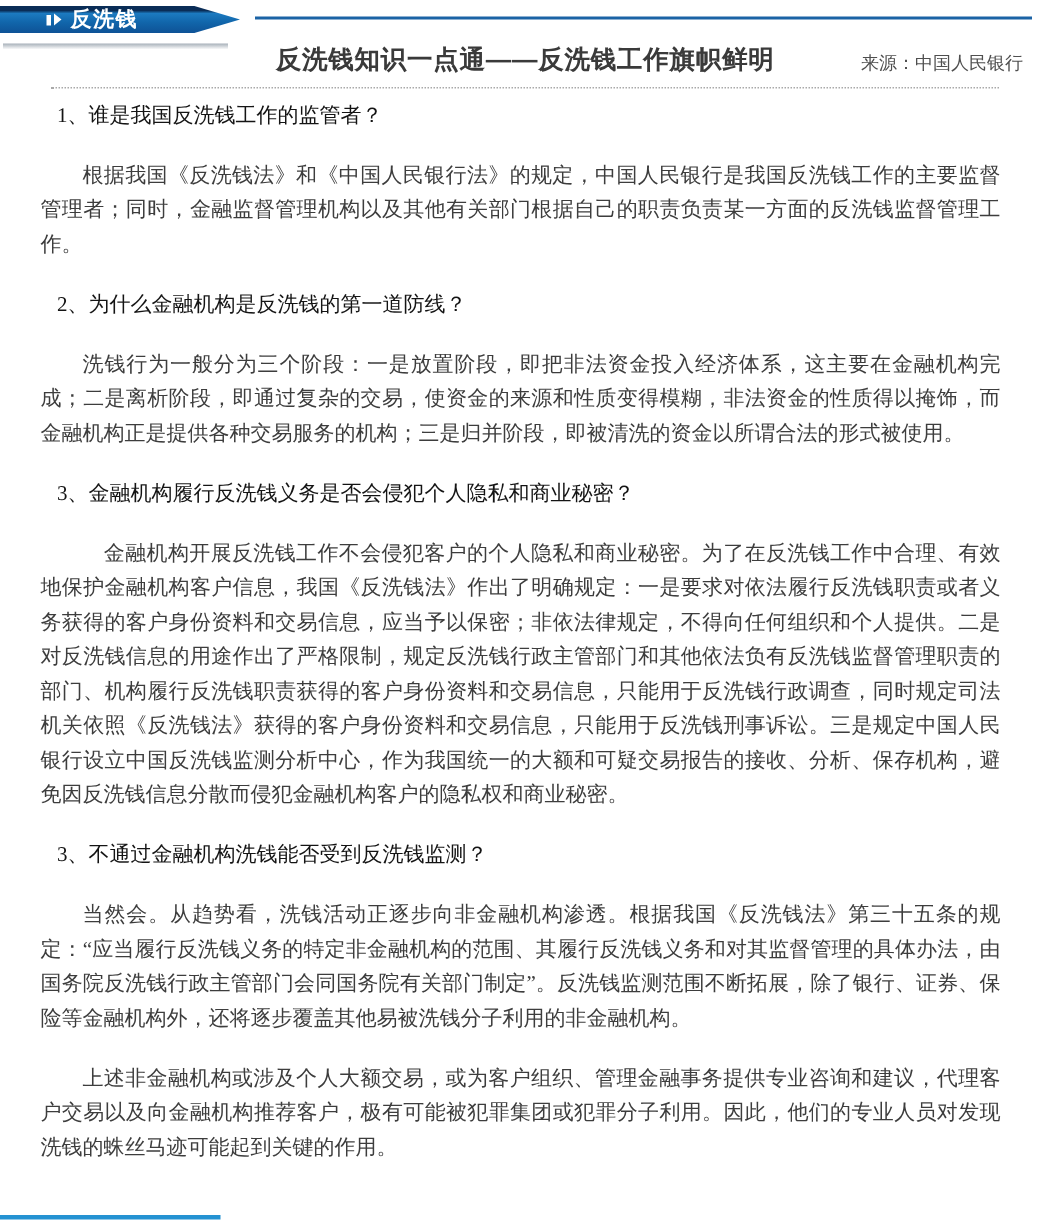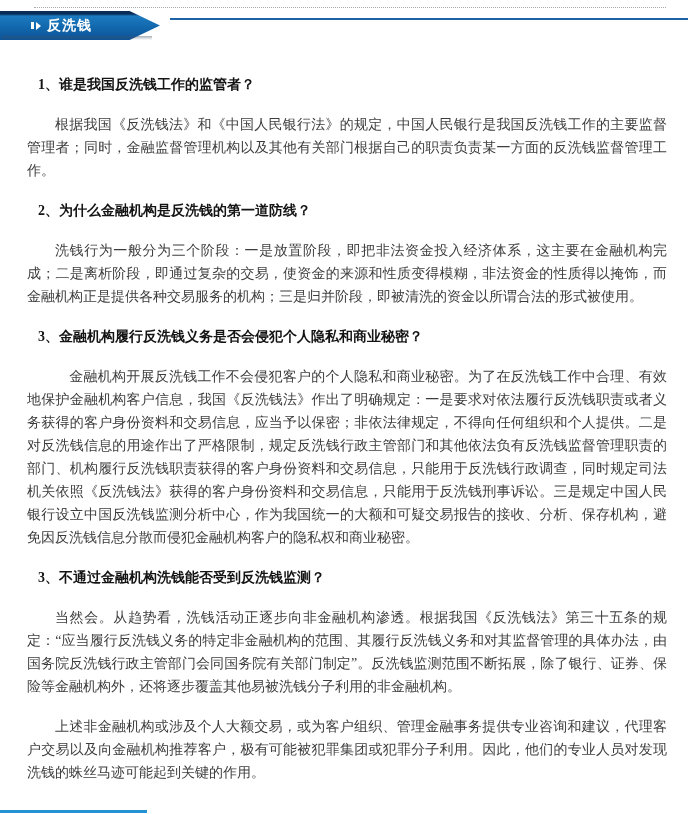--- a/index.html
+++ b/index.html
@@ -4,21 +4,21 @@
 <style>
   html,body{margin:0;padding:0;}
   body{
     width:700px;height:814px;overflow:hidden;background:#ffffff;
     font-family:"Liberation Serif","DejaVu Serif",serif;
     position:relative;
   }
   
   .header{position:relative;height:58px;}
   .ribbon{
-    position:absolute;top:4px;left:0;width:160px;height:29px;
+    position:absolute;top:4px;left:0;width:160px;height:18px;
     background:linear-gradient(180deg,#0a2d57 0,#0a2d57 3px,#1c7ac0 5px,#1166ab 60%,#0e5296 100%);
     clip-path:polygon(0 0,81% 0,100% 50%,81% 100%,0 100%);
     display:flex;align-items:center;padding-left:31px;box-sizing:border-box;
     color:#fff;font-family:"Liberation Sans","DejaVu Sans",sans-serif;
     font-size:14px;font-weight:bold;letter-spacing:1px;cursor:pointer;
   }
   .ribbon-shadow{
     position:absolute;top:29px;left:2px;width:150px;height:4px;
     background:linear-gradient(180deg,rgba(60,80,100,.45),rgba(60,80,100,0));
   }
@@ -37,21 +37,21 @@
     font-family:"Liberation Sans","DejaVu Sans",sans-serif;
   }
   .dotted{margin:7px 34px 0;border-top:1px dotted #a9a9a9;height:0;}
   
   .content{
     padding:5px 16px 0 10px;font-size:14px;line-height:23px;color:#3d3d3d;
     text-align:justify;
   }
   .content p{margin:17px;text-indent:2em;}
   .q-heading{
-    font-size:14px;line-height:23px;font-weight:bold;color:#141414;
+    font-size:14px;line-height:23px;font-weight:normal;color:#141414;
     margin:3px 0 1px;text-indent:2em;
   }
   ul.orgs{list-style:none;margin:1px 0;padding:0 0 0 30px;}
   ul.orgs li{position:relative;padding-left:12px;line-height:23px;margin:2px 0;}
   ul.orgs li::before{
     content:"";position:absolute;left:0;top:8px;width:6px;height:6px;
     border-radius:50%;background:#4d4d4d;
   }
   
   .bottom-bar{position:absolute;left:0;bottom:1px;width:147px;height:3px;background:#2492d2;}
@@ -62,20 +62,24 @@
 <div class="header">
   <div class="ribbon">
     <span class="chev">
         <i class="bar"></i>
         <i class="tri"></i>
       </span>
     <span>反洗钱</span>
   </div>
   <div class="ribbon-shadow"></div>
   <div class="rule"></div>
+  <div class="title-row">
+    <h1 class="title">反洗钱知识一点通——反洗钱工作旗帜鲜明</h1>
+    <span class="source">来源：中国人民银行</span>
+  </div>
   <div class="dotted"></div>
 </div>
 
 <div class="content">
 
   <h3 class="q-heading">1、谁是我国反洗钱工作的监管者？</h3>
   <p>根据我国《反洗钱法》和《中国人民银行法》的规定，中国人民银行是我国反洗钱工作的主要监督管理者；同时，金融监督管理机构以及其他有关部门根据自己的职责负责某一方面的反洗钱监督管理工作。</p>
 
   <h3 class="q-heading">2、为什么金融机构是反洗钱的第一道防线？</h3>
   <p>洗钱行为一般分为三个阶段：一是放置阶段，即把非法资金投入经济体系，这主要在金融机构完成；二是离析阶段，即通过复杂的交易，使资金的来源和性质变得模糊，非法资金的性质得以掩饰，而金融机构正是提供各种交易服务的机构；三是归并阶段，即被清洗的资金以所谓合法的形式被使用。</p>

